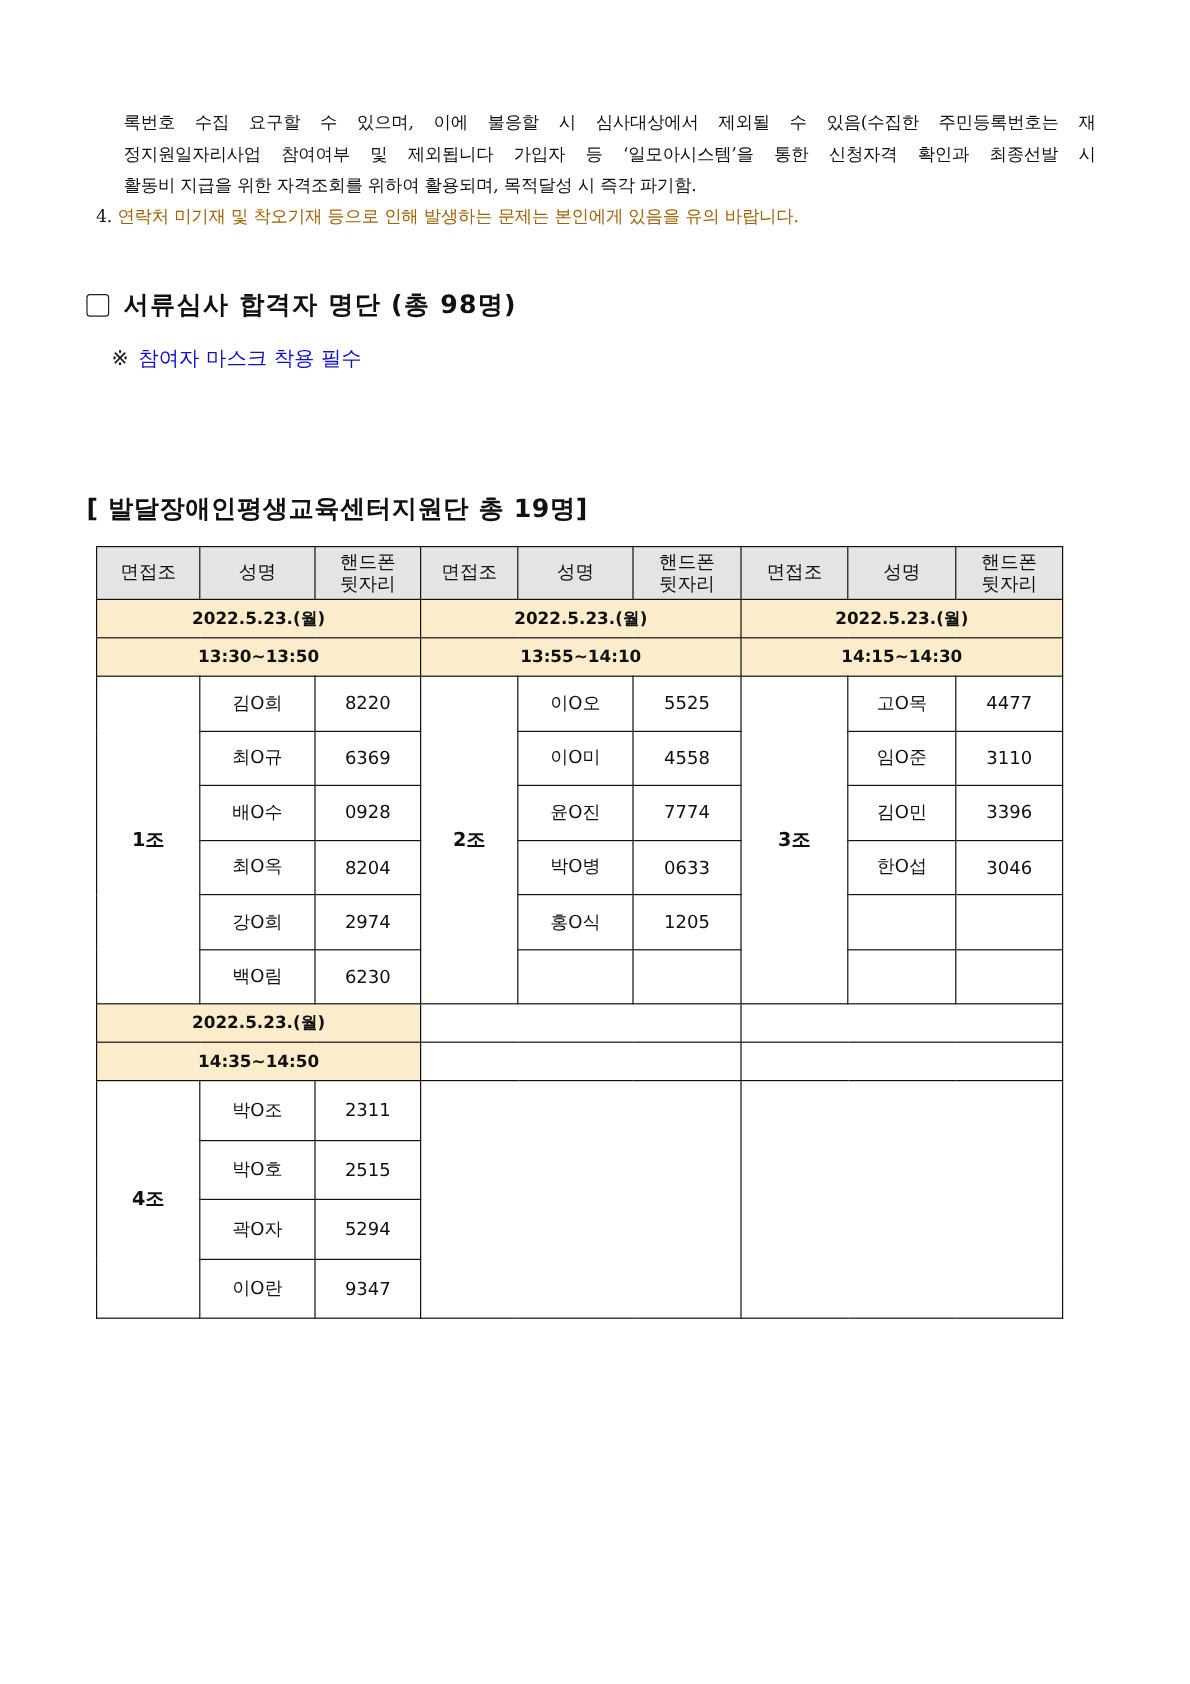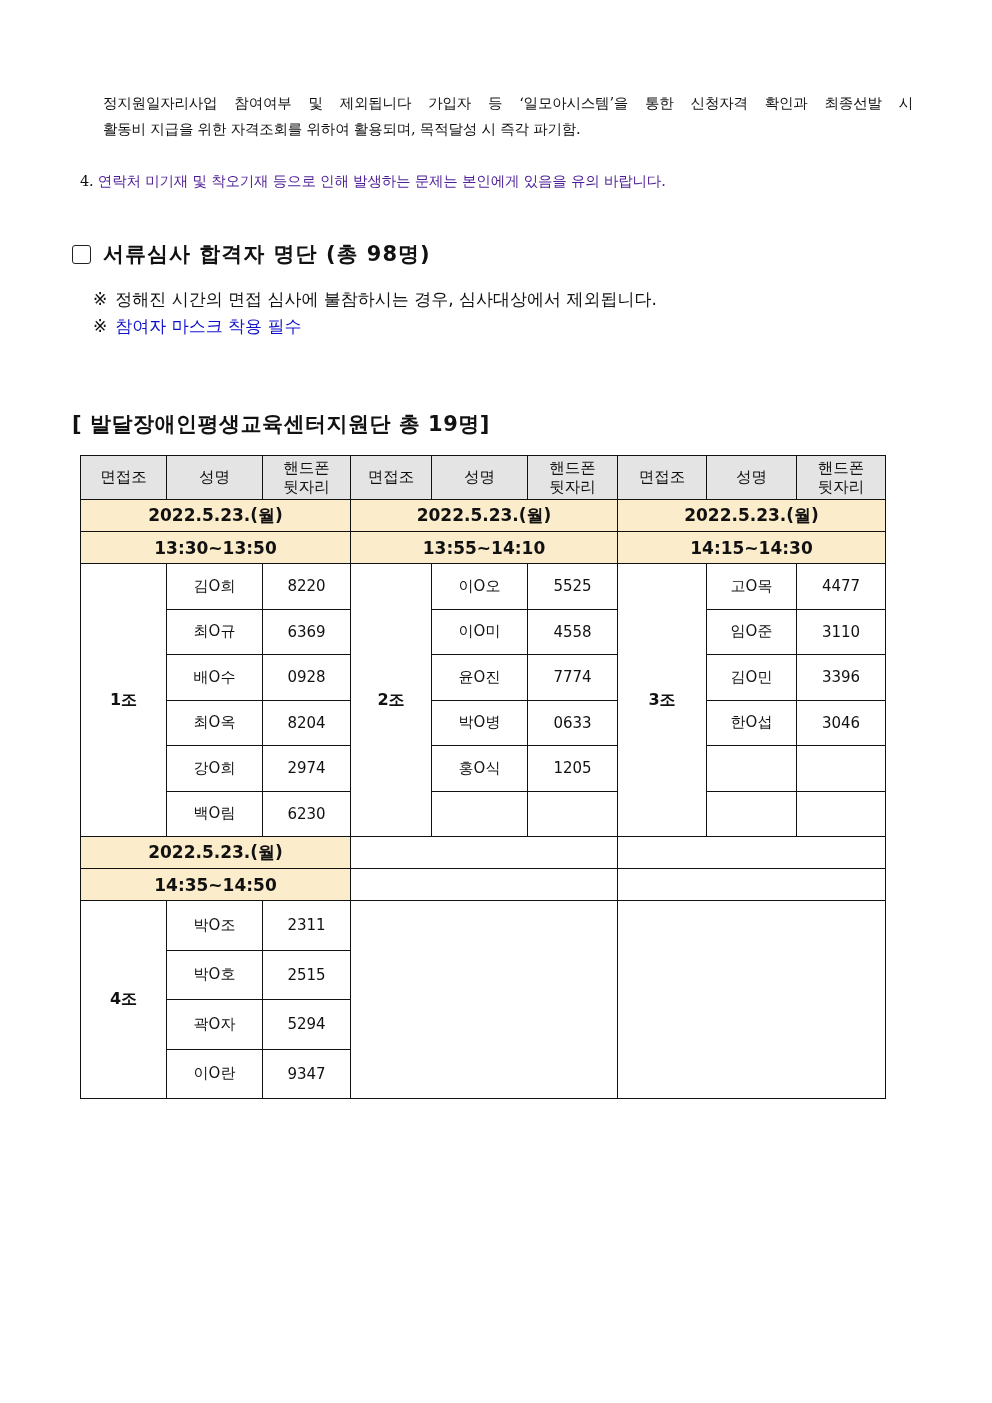--- a/index.html
+++ b/index.html
@@ -1,56 +1,56 @@
 <!DOCTYPE html>
 <html><head>
   <meta charset="utf-8">
   <style>
     html, body { margin: 0; padding: 0; background: #ffffff; }
     body { width: 992px; height: 1403px; position: relative; overflow: hidden; font-family: "DejaVu Sans", sans-serif; color: #111; }
     .para { position: absolute; font-family: "DejaVu Serif", serif; font-size: 14.5px; line-height: 26px; letter-spacing: -0.2px; }
     .p1 { left: 103px; top: 90px; width: 810px; text-align: justify; text-align-last: justify; }
     .p1 .ln { display: block; height: 26px; white-space: nowrap; }
     .p2 { left: 80px; top: 168px; white-space: nowrap; }
-    .p2 .blue { color: #4c1d95; }
+    .p2 .blue { color: #a16207; }
     .section-title { position: absolute; left: 72px; top: 240px; font-size: 21px; font-weight: bold; display: flex; align-items: center; letter-spacing: 1px; }
     .checkbox { width: 19px; height: 19px; border: 1.5px solid #222; border-radius: 3px; margin-right: 12px; background: #fff; box-sizing: border-box; }
     .notes { position: absolute; left: 93px; top: 286px; font-size: 17px; line-height: 26.5px; }
     .note { white-space: nowrap; display: block; }
     .note .mark { margin-right: 8px; }
     .note.blue { color: #1010cc; }
     .subtitle { position: absolute; left: 72px; top: 410px; font-size: 21px; font-weight: bold; white-space: nowrap; letter-spacing: 0.5px; }
     table.roster { position: absolute; left: 80px; top: 455px; border-collapse: collapse; table-layout: fixed; font-family: "DejaVu Sans", sans-serif; font-size: 15px; }
     table.roster td { border: 1.3px solid #111; text-align: center; vertical-align: middle; padding: 0; }
     .hdr td { background: #e4e4e4; height: 43px; line-height: 19px; font-size: 15.5px; }
-    .date td.band, .time td.band { background: #fbeccb; font-weight: bold; font-size: 17px; }
+    .date td.band, .time td.band { background: #fbeccb; font-weight: bold; font-size: 14px; }
     .date td, .time td { height: 31px; }
     .grp { font-weight: bold; font-size: 16px; }
     .r6 td { height: 44.5px; }
     .r4 td { height: 48.5px; }
   </style>
 </head>
 <body>
 
 <div class="para p1">
+  <span class="ln">록번호 수집 요구할 수 있으며, 이에 불응할 시 심사대상에서 제외될 수 있음(수집한 주민등록번호는 재</span>
   <span class="ln">정지원일자리사업 참여여부 및 제외됩니다 가입자 등 ‘일모아시스템’을 통한 신청자격 확인과 최종선발 시</span>
   <span class="ln" style="text-align-last:left">활동비 지급을 위한 자격조회를 위하여 활용되며, 목적달성 시 즉각 파기함.</span>
 </div>
 <div class="para p2">
   <span>4.</span>
   <span class="blue">연락처 미기재 및 착오기재 등으로 인해 발생하는 문제는 본인에게 있음을 유의 바랍니다.</span>
 </div>
 
 <div class="section-title">
   <span class="checkbox"></span>
   <span>서류심사 합격자 명단 (총 98명)</span>
 </div>
 
 <div class="notes">
-  <span class="note"><span class="mark">※</span><span>정해진 시간의 면접 심사에 불참하시는 경우, 심사대상에서 제외됩니다.</span></span>
   <span class="note blue"><span class="mark" style="color:#111">※</span><span>참여자 마스크 착용 필수</span></span>
 </div>
 
 <div class="subtitle">[ 발달장애인평생교육센터지원단 총 19명]</div>
 
 <table class="roster">
   <colgroup>
     <col style="width:86px">
       <col style="width:96px">
       <col style="width:88px">

